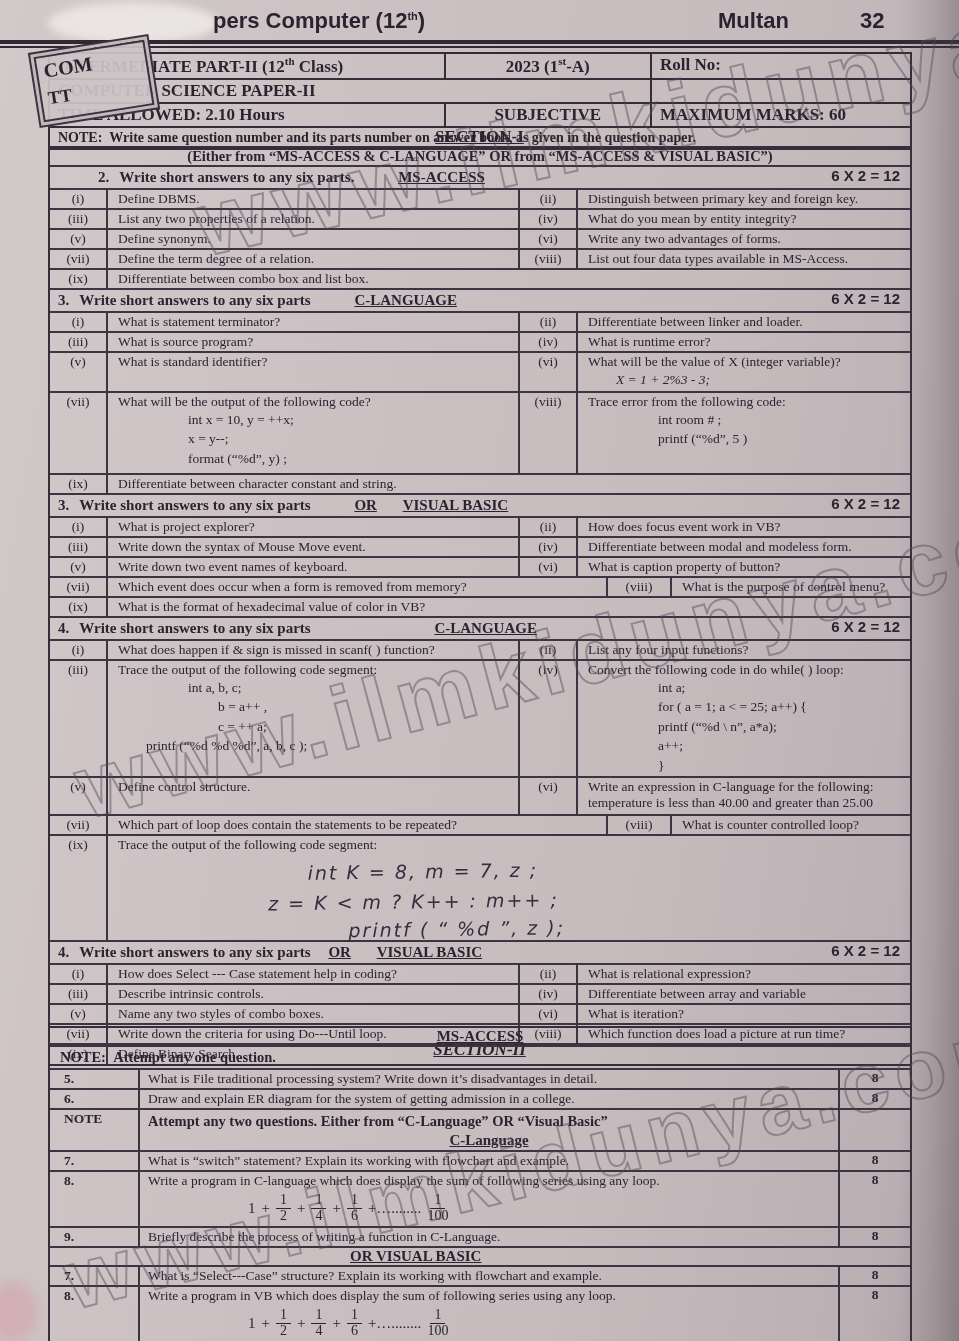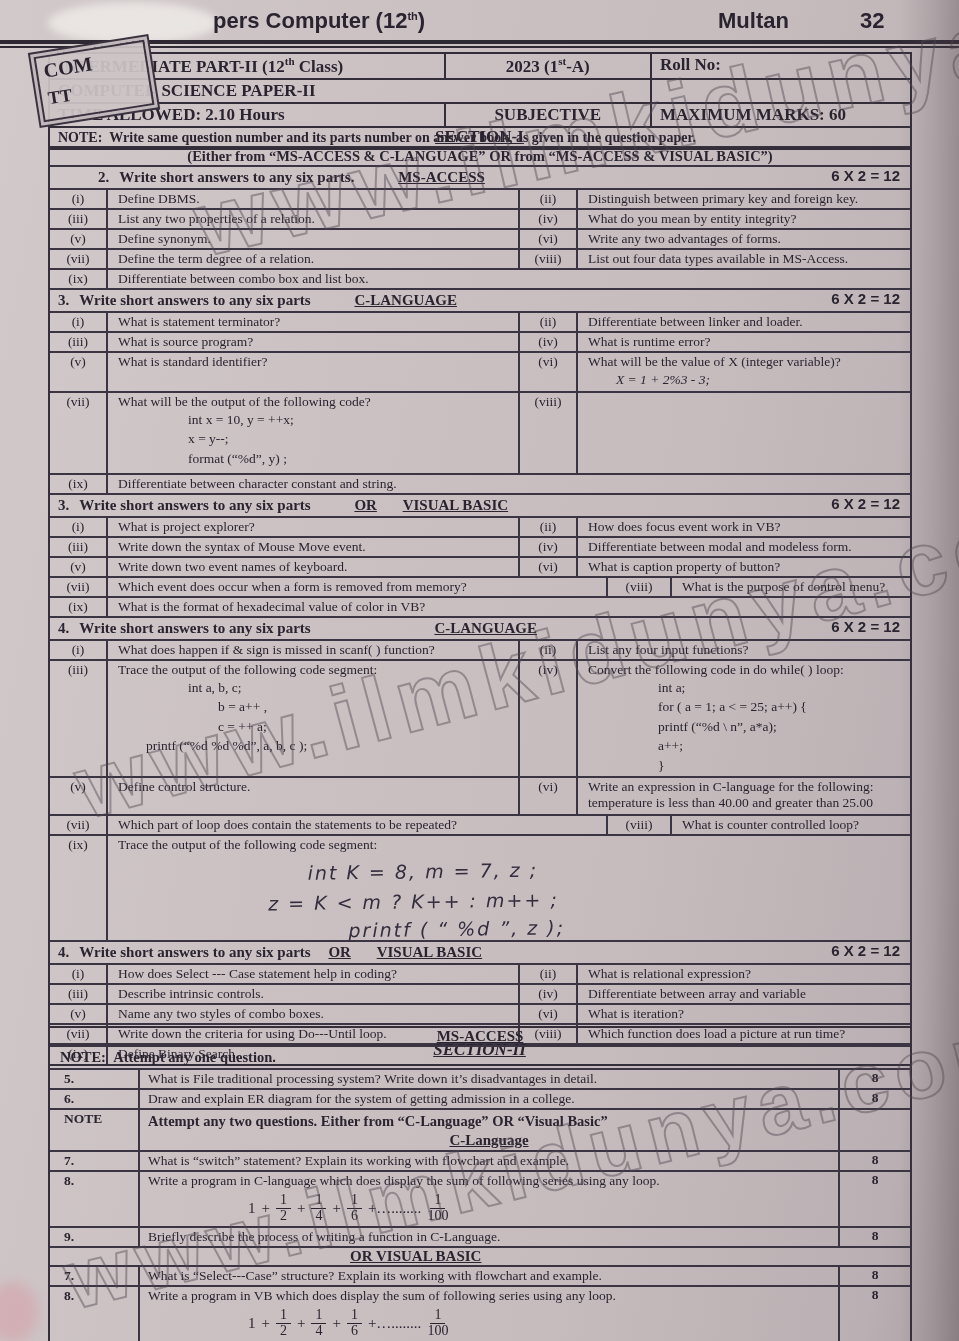--- a/index.html
+++ b/index.html
@@ -193,20 +193,25 @@
     </div>
     <div class="trow" style="min-height:82px;">
       <div class="no">(vii)</div>
       <div class="lq">
         <div>What will be the output of the following code?</div>
         <div class="code">int   x = 10,    y = ++x;</div>
         <div class="code">x = y--;</div>
         <div class="code">format (“%d”, y) ;</div>
       </div>
       <div class="rn">(viii)</div>
+      <div class="rq">
+        <div>Trace error from the following code:</div>
+        <div class="code">int   room # ;</div>
+        <div class="code">printf (“%d”, 5 )</div>
+      </div>
     </div>
     <div class="trow" style="min-height:18px;">
       <div class="no">(ix)</div>
         <div class="lq span2">Differentiate between character constant and string.</div>
     </div>
 
     <div class="trow" style="min-height:22px;">
       <div class="qhead" style="width:100%;">
         <span class="qno">3.</span><span>Write short answers to any six parts</span>
         <span class="qor">OR</span>

